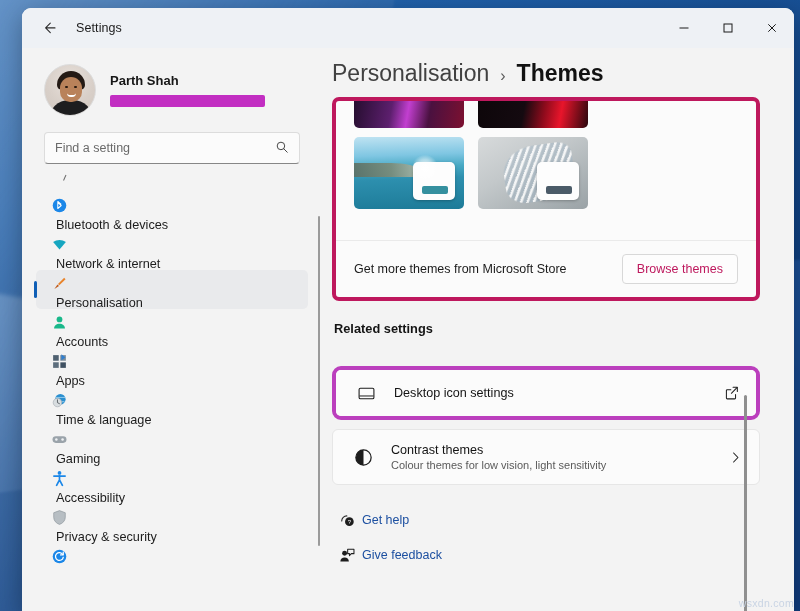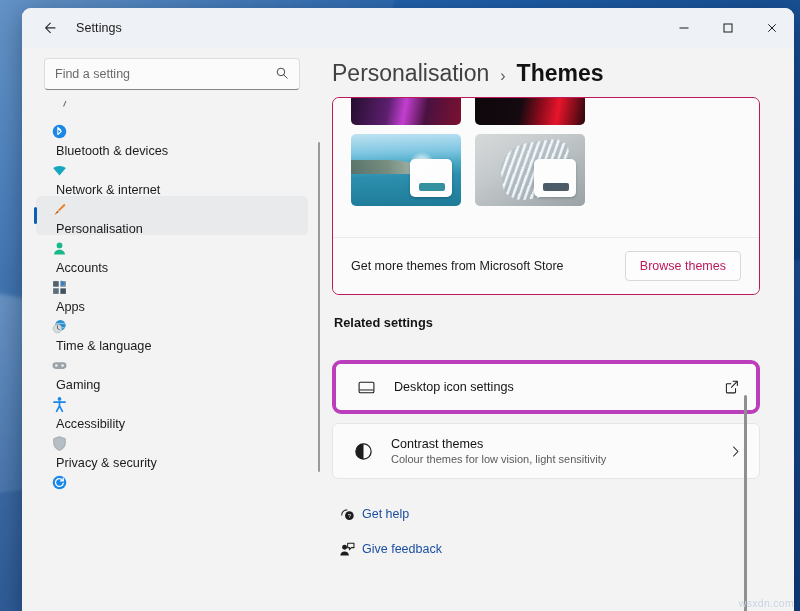--- a/index.html
+++ b/index.html
@@ -144,21 +144,21 @@
     display:flex; flex-direction:column;
   }
   .breadcrumb { display:flex; align-items:baseline; padding:12px 0 10px 0; }
   .bc-parent { font-size:23px; color:#414141; }
   .bc-sep { font-size:16px; color:#5a5a5a; margin:0 11px; }
   .bc-current { font-size:23px; font-weight:bold; color:#121212; }
 
   .scrollarea { flex:1; min-height:0; position:relative; }
 
   .card {
-    background:#fbfbfb; border:1px solid #be185d; border-radius:7px;
+    background:#fbfbfb; border:4px solid #be185d; border-radius:7px;
   }
   .theme-gallery {
     height:140px; overflow:hidden; padding:0 18px; border-bottom:1px solid #eaeaea;
     background:#fbfbfb; border-radius:7px 7px 0 0;
   }
   .theme-grid { display:flex; gap:14px; margin-top:-45px; }
   .theme-rowwrap { display:flex; flex-direction:column; gap:9px; }
   .thumb {
     width:110px; height:72px; border-radius:5px; position:relative; overflow:hidden;
     background:#ccc;
@@ -276,20 +276,34 @@
           <path d="M2.3 2.3l7.4 7.4M9.7 2.3l-7.4 7.4" stroke="currentColor" stroke-width="1" fill="none"></path>
         </svg>
       </div>
     </div>
   </div>
 
   <div class="shell">
 
     <div class="sidebar">
 
+      <div class="profile">
+        <div class="avatar">
+          <div class="body"></div>
+          <div class="hair"></div>
+          <div class="face"></div>
+          <div class="eyeL"></div>
+            <div class="eyeR"></div>
+          <div class="smile"></div>
+        </div>
+        <div class="profile-text">
+          <div class="profile-name">Parth Shah</div>
+          <div class="profile-email-redact" id="redactbar" style="background: rgb(194, 46, 194);"></div>
+        </div>
+      </div>
 
       <div class="searchwrap">
         <div class="searchbox">
           <input type="text" placeholder="Find a setting" style="">
           <span class="search-icon">
             <svg width="14" height="14" viewBox="0 0 16 16">
               <circle cx="6.8" cy="6.8" r="4.3" fill="none" stroke="currentColor" stroke-width="1.1"></circle>
               <path d="M10 10l4 4" stroke="currentColor" stroke-width="1.1" fill="none" stroke-linecap="round"></path>
             </svg>
           </span>

